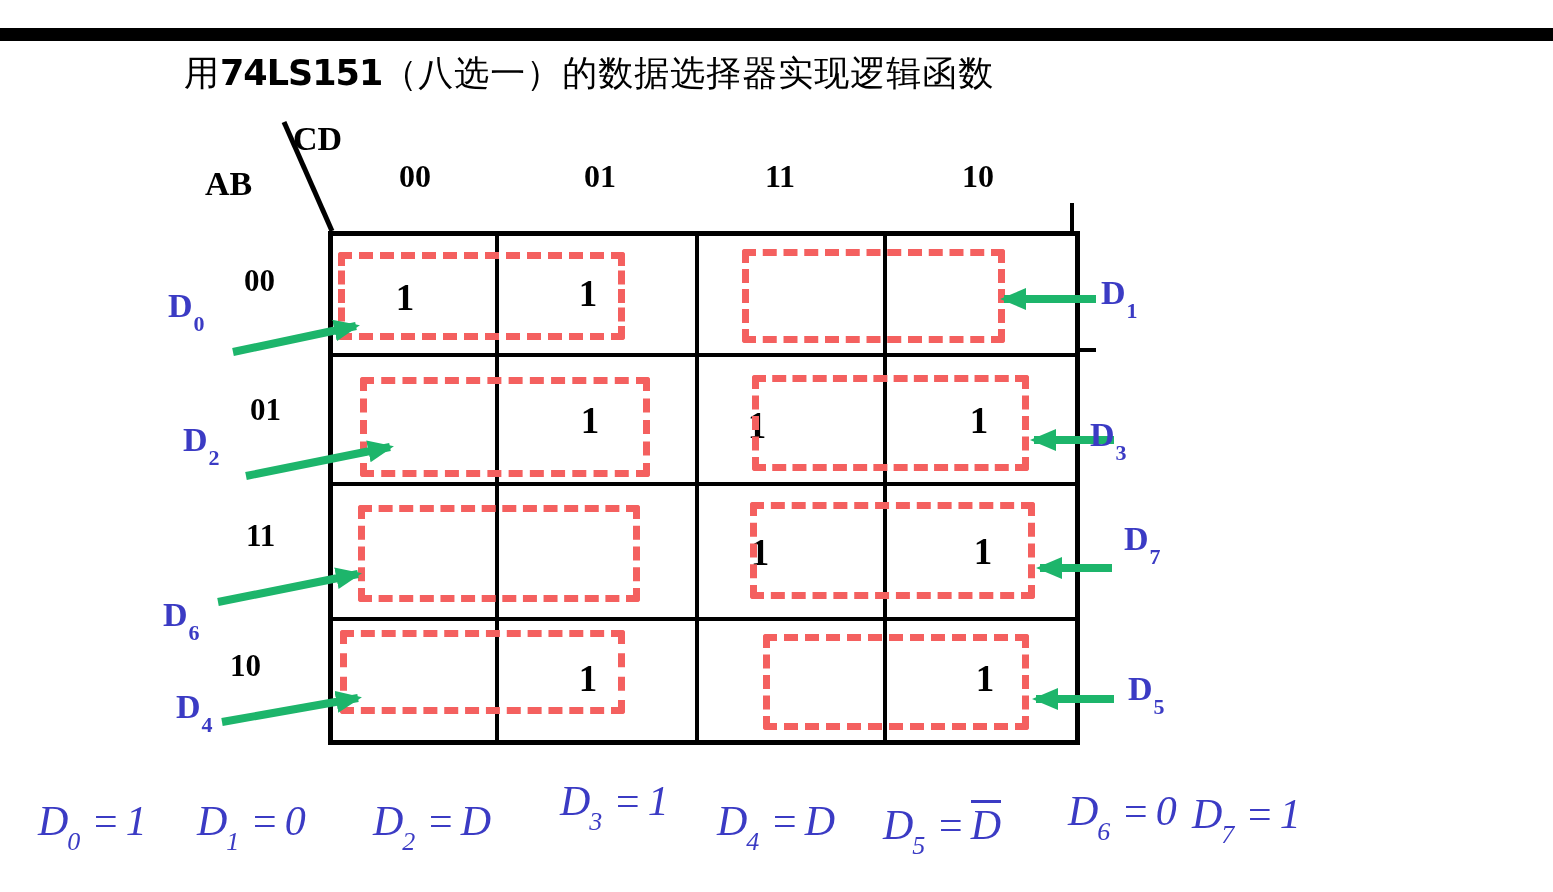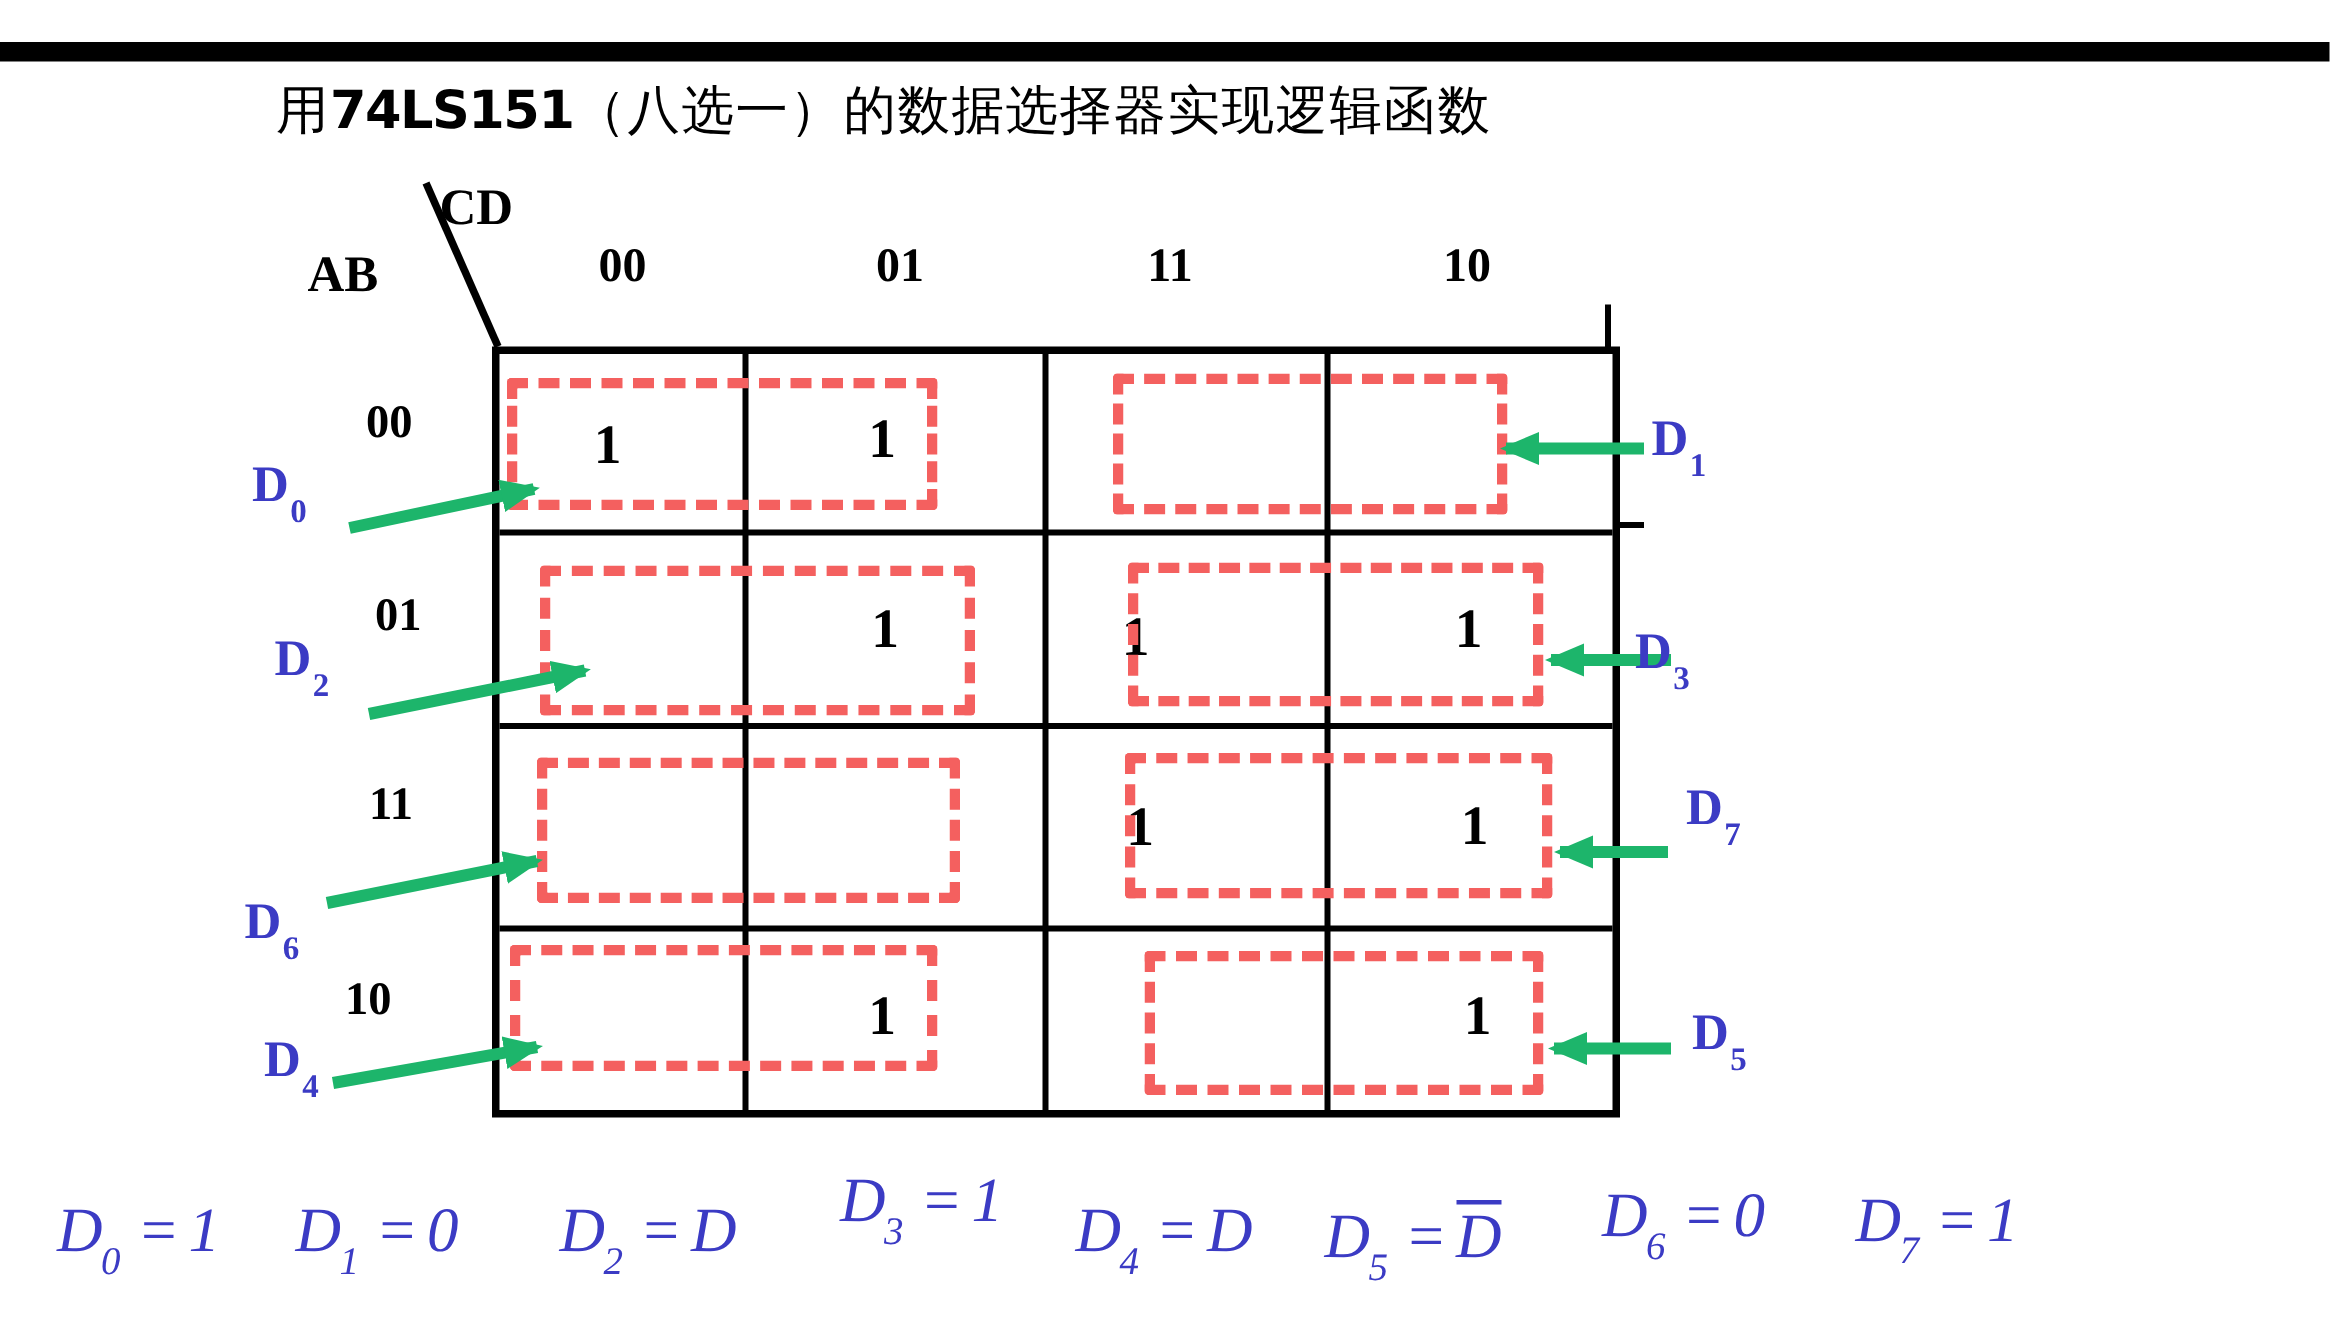--- a/index.html
+++ b/index.html
@@ -122,29 +122,29 @@
     <line x1="1096" y1="299" x2="1004" y2="299"></line>
     <line x1="246" y1="476" x2="390" y2="447"></line>
     <line x1="1114" y1="440" x2="1034" y2="440"></line>
     <line x1="218" y1="602" x2="358" y2="574"></line>
     <line x1="1112" y1="568" x2="1040" y2="568"></line>
     <line x1="222" y1="722" x2="358" y2="698"></line>
     <line x1="1114" y1="699" x2="1036" y2="699"></line>
   </g>
 </svg>
 
-<div class="abs dlab" style="left:168px;top:307px"><span>D</span><sub>0</sub></div>
+<div class="abs dlab" style="left:168px;top:289px"><span>D</span><sub>0</sub></div>
 <div class="abs dlab" style="left:1101px;top:276px"><span>D</span><sub>1</sub></div>
 <div class="abs dlab" style="left:183px;top:423px"><span>D</span><sub>2</sub></div>
 <div class="abs dlab" style="left:1090px;top:418px"><span>D</span><sub>3</sub></div>
 <div class="abs dlab" style="left:163px;top:598px"><span>D</span><sub>6</sub></div>
 <div class="abs dlab" style="left:1124px;top:522px"><span>D</span><sub>7</sub></div>
 <div class="abs dlab" style="left:176px;top:690px"><span>D</span><sub>4</sub></div>
 <div class="abs dlab" style="left:1128px;top:672px"><span>D</span><sub>5</sub></div>
 
 <div class="abs eq" style="left:38px;top:800px"><span>D</span><sub>0</sub><span class="sign">=</span><span>1</span></div>
 <div class="abs eq" style="left:197px;top:800px"><span>D</span><sub>1</sub><span class="sign">=</span><span>0</span></div>
 <div class="abs eq" style="left:373px;top:800px"><span>D</span><sub>2</sub><span class="sign">=</span><span>D</span></div>
 <div class="abs eq" style="left:560px;top:780px"><span>D</span><sub>3</sub><span class="sign">=</span><span>1</span></div>
 <div class="abs eq" style="left:717px;top:800px"><span>D</span><sub>4</sub><span class="sign">=</span><span>D</span></div>
 <div class="abs eq" style="left:883px;top:800px"><span>D</span><sub>5</sub><span class="sign">=</span><span class="ol">D</span></div>
 <div class="abs eq" style="left:1068px;top:790px"><span>D</span><sub>6</sub><span class="sign">=</span><span>0</span></div>
-<div class="abs eq" style="left:1237px;top:793px"><span>D</span><sub>7</sub><span class="sign">=</span><span>1</span></div>
+<div class="abs eq" style="left:1192px;top:793px"><span>D</span><sub>7</sub><span class="sign">=</span><span>1</span></div>
 
 </body></html>

